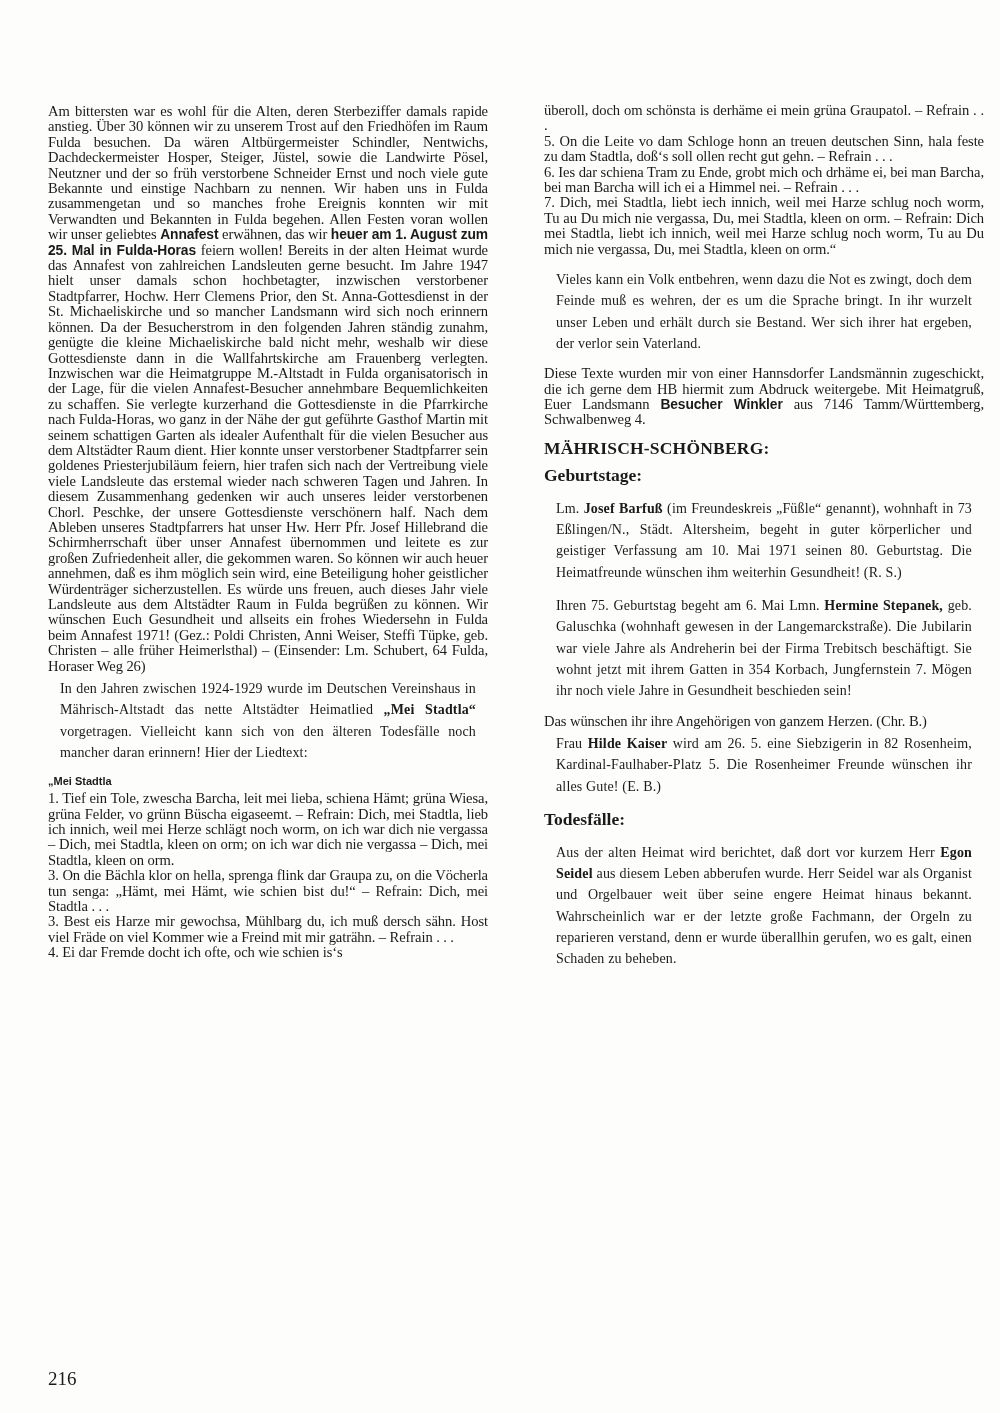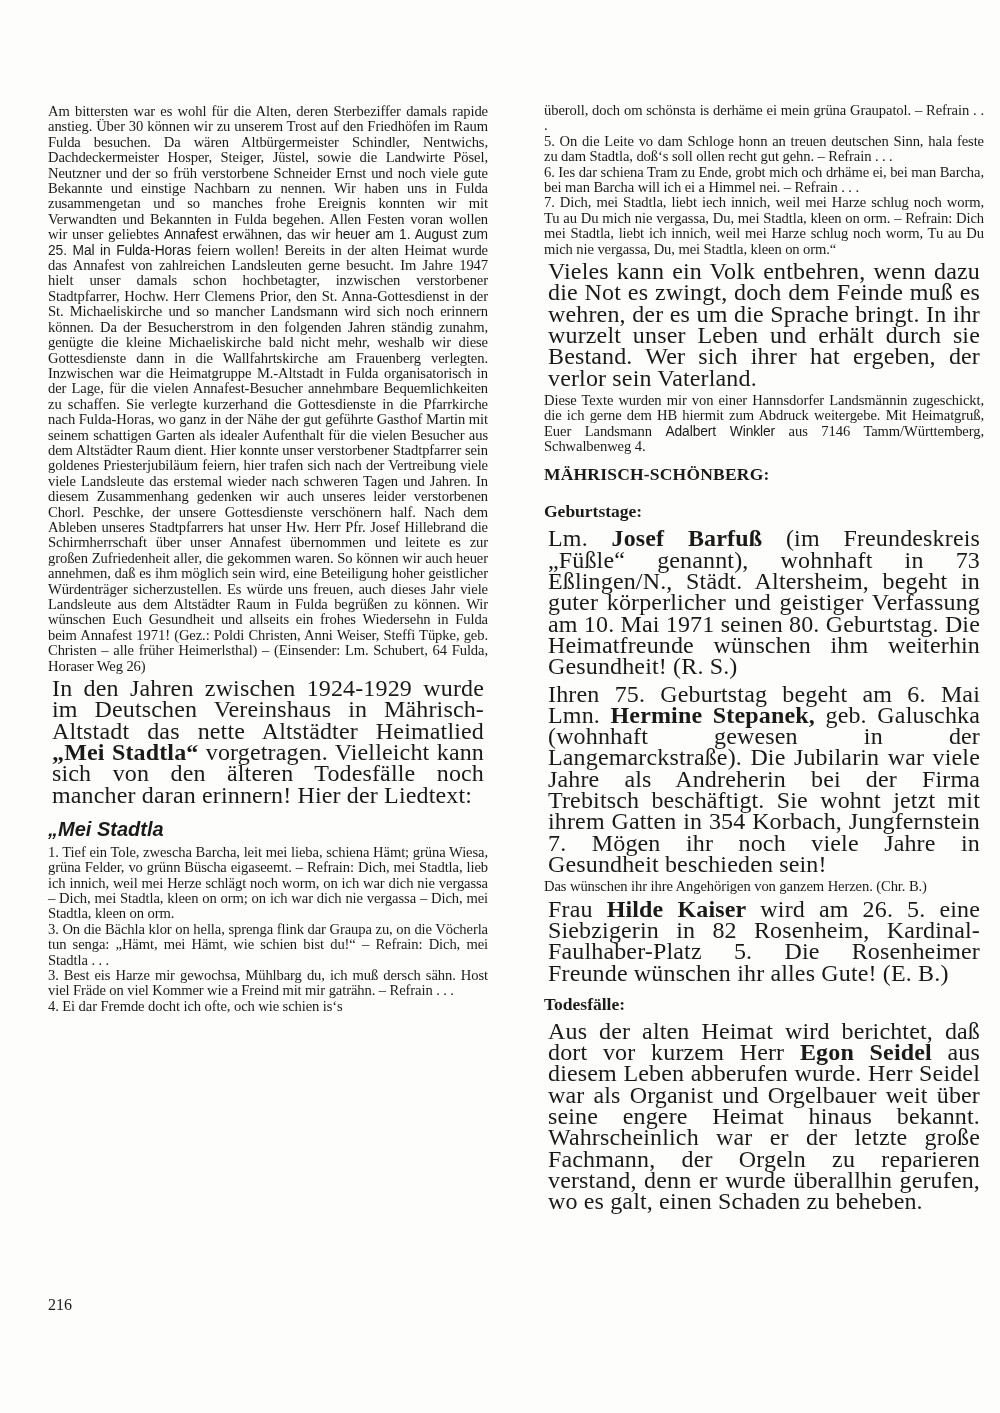--- a/index.html
+++ b/index.html
@@ -2,31 +2,31 @@
 <html><head>
 <meta charset="utf-8">
 <style>
   html, body { margin: 0; padding: 0; background: #ffffff; }
   body { width: 1000px; height: 1413px; position: relative; overflow: hidden; color: #1a1a1a; }
   .page { position: absolute; left: 0; top: 0; width: 1000px; height: 1413px; background: #fdfdfc; }
   .col { position: absolute; top: 104px; font-family: "Liberation Serif", "DejaVu Serif", serif; text-align: justify; hyphens: manual; }
   .col-left { left: 48px; width: 440px; }
   .col-right { left: 544px; width: 440px; top: 103px; }
   .small { font-size: 14.6px; line-height: 15.4px; letter-spacing: -0.1px; margin: 0; }
-  .large { font-size: 24px; line-height: 21.3px; margin: 4px; letter-spacing: 0.15px; }
-  .sans-bold { font-family: "Liberation Sans", "DejaVu Sans", sans-serif; font-weight: normal; font-size: 13.8px; }
+  .large { font-size: 14px; line-height: 21.3px; margin: 12px; letter-spacing: 0.15px; }
+  .sans-bold { font-family: "Liberation Sans", "DejaVu Sans", sans-serif; font-weight: bold; font-size: 13.8px; }
   b.serif { font-weight: bold; }
-  .song-title { font-family: "Liberation Sans", "DejaVu Sans", sans-serif; font-weight: bold; font-size: 20px; margin: 12px 0 4px 0; font-style: italic; }
+  .song-title { font-family: "Liberation Sans", "DejaVu Sans", sans-serif; font-weight: bold; font-size: 11px; margin: 12px 0 4px 0; }
   .verse { margin: 0; }
   .head-l { font-size: 17.5px; font-weight: bold; margin: 9px 0 6px 0; letter-spacing: 0.2px; }
-  .head-m { font-size: 17.5px; font-weight: bold; margin: 16px 0 6px 0; }
+  .head-m { font-size: 17.5px; font-weight: bold; margin: 6px 0 6px 0; }
   .mt4 { margin-top: 4px; }
   .mt6 { margin-top: 6px; }
   .mt10 { margin-top: 10px; }
-  .page-number { position: absolute; left: 48px; top: 1296px; font-family: "Liberation Serif", "DejaVu Serif", serif; font-size: 16px; }
+  .page-number { position: absolute; left: 48px; top: 1368px; font-family: "Liberation Serif", "DejaVu Serif", serif; font-size: 19px; }
 </style>
 </head>
 <body>
 
 <div class="page">
 
   <div class="col col-left">
     <p class="small"><span>Am bittersten war es wohl für die Alten, deren Sterbeziffer damals rapide anstieg. Über 30 können wir zu unserem Trost auf den Friedhöfen im Raum Fulda besuchen. Da wären Altbürgermeister Schindler, Nentwichs, Dachdeckermeister Hosper, Steiger, Jüstel, sowie die Landwirte Pösel, Neutzner und der so früh verstorbene Schneider Ernst und noch viele gute Bekannte und einstige Nachbarn zu nennen. Wir haben uns in Fulda zusammengetan und so manches frohe Ereignis konnten wir mit Verwandten und Bekannten in Fulda begehen. Allen Festen voran wollen wir unser geliebtes </span><span class="sans-bold">Annafest</span><span> erwähnen, das wir </span><span class="sans-bold">heuer am 1. August zum 25. Mal in Fulda-Horas</span><span> feiern wollen! Bereits in der alten Heimat wurde das Annafest von zahlreichen Landsleuten gerne besucht. Im Jahre 1947 hielt unser damals schon hochbetagter, inzwischen verstorbener Stadtpfarrer, Hochw. Herr Clemens Prior, den St. Anna-Gottesdienst in der St. Michaeliskirche und so mancher Landsmann wird sich noch erinnern können. Da der Besucherstrom in den folgenden Jahren ständig zunahm, genügte die kleine Michaeliskirche bald nicht mehr, weshalb wir diese Gottesdienste dann in die Wallfahrtskirche am Frauenberg verlegten. Inzwischen war die Heimatgruppe M.-Altstadt in Fulda organisatorisch in der Lage, für die vielen Annafest-Besucher annehmbare Bequemlichkeiten zu schaffen. Sie verlegte kurzerhand die Gottesdienste in die Pfarrkirche nach Fulda-Horas, wo ganz in der Nähe der gut geführte Gasthof Martin mit seinem schattigen Garten als idealer Aufenthalt für die vielen Besucher aus dem Altstädter Raum dient. Hier konnte unser verstorbener Stadtpfarrer sein goldenes Priesterjubiläum feiern, hier trafen sich nach der Vertreibung viele viele Landsleute das erstemal wieder nach schweren Tagen und Jahren. In diesem Zusammenhang gedenken wir auch unseres leider verstorbenen Chorl. Peschke, der unsere Gottesdienste verschönern half. Nach dem Ableben unseres Stadtpfarrers hat unser Hw. Herr Pfr. Josef Hillebrand die Schirmherrschaft über unser Annafest übernommen und leitete es zur großen Zufriedenheit aller, die gekommen waren. So können wir auch heuer annehmen, daß es ihm möglich sein wird, eine Beteiligung hoher geistlicher Würdenträger sicherzustellen. Es würde uns freuen, auch dieses Jahr viele Landsleute aus dem Altstädter Raum in Fulda begrüßen zu können. Wir wünschen Euch Gesundheit und allseits ein frohes Wiedersehn in Fulda beim Annafest 1971! (Gez.: Poldi Christen, Anni Weiser, Steffi Tüpke, geb. Christen – alle früher Heimerlsthal) – (Einsender: Lm. Schubert, 64 Fulda, Horaser Weg 26)</span></p>
 
     <p class="large mt4"><span>In den Jahren zwischen 1924-1929 wurde im Deutschen Vereinshaus in Mährisch-Altstadt das nette Altstädter Heimatlied </span><b class="serif">„Mei Stadtla“</b><span> vorgetragen. Vielleicht kann sich von den älteren Todesfälle noch mancher daran erinnern! Hier der Liedtext:</span></p>
@@ -38,21 +38,21 @@
     <p class="small verse">4. Ei dar Fremde docht ich ofte, och wie schien is‘s</p>
   </div>
 
   <div class="col col-right">
     <p class="small verse">überoll, doch om schönsta is derhäme ei mein grüna Graupatol. – Refrain . . .</p>
     <p class="small verse">5. On die Leite vo dam Schloge honn an treuen deutschen Sinn, hala feste zu dam Stadtla, doß‘s soll ollen recht gut gehn. – Refrain . . .</p>
     <p class="small verse">6. Ies dar schiena Tram zu Ende, grobt mich och drhäme ei, bei man Barcha, bei man Barcha will ich ei a Himmel nei. – Refrain . . .</p>
     <p class="small verse">7. Dich, mei Stadtla, liebt iech innich, weil mei Harze schlug noch worm, Tu au Du mich nie vergassa, Du, mei Stadtla, kleen on orm. – Refrain: Dich mei Stadtla, liebt ich innich, weil mei Harze schlug noch worm, Tu au Du mich nie vergassa, Du, mei Stadtla, kleen on orm.“</p>
 
     <p class="large">Vieles kann ein Volk entbehren, wenn dazu die Not es zwingt, doch dem Feinde muß es wehren, der es um die Sprache bringt. In ihr wurzelt unser Leben und erhält durch sie Bestand. Wer sich ihrer hat ergeben, der verlor sein Vaterland.</p>
-    <p class="small"><span>Diese Texte wurden mir von einer Hannsdorfer Landsmännin zugeschickt, die ich gerne dem HB hiermit zum Abdruck weitergebe. Mit Heimatgruß, Euer Landsmann </span><span class="sans-bold">Adalbert Winkler</span><span> aus 7146 Tamm/Württemberg, Schwalbenweg 4.</span></p>
+    <p class="small"><span>Diese Texte wurden mir von einer Hannsdorfer Landsmännin zugeschickt, die ich gerne dem HB hiermit zum Abdruck weitergebe. Mit Heimatgruß, Euer Landsmann </span><span class="sans-bold">Besucher Winkler</span><span> aus 7146 Tamm/Württemberg, Schwalbenweg 4.</span></p>
 
     <p class="head-l mt10">MÄHRISCH-SCHÖNBERG:</p>
     <p class="head-m">Geburtstage:</p>
 
     <p class="large"><span>Lm. </span><b class="serif">Josef Barfuß</b><span> (im Freundeskreis „Füßle“ genannt), wohnhaft in 73 Eßlingen/N., Städt. Altersheim, begeht in guter körperlicher und geistiger Verfassung am 10. Mai 1971 seinen 80. Geburtstag. Die Heimatfreunde wünschen ihm weiterhin Gesundheit! (R. S.)</span></p>
 
     <p class="large mt6"><span>Ihren 75. Geburtstag begeht am 6. Mai Lmn. </span><b class="serif">Hermine Stepanek,</b><span> geb. Galuschka (wohnhaft gewesen in der Langemarckstraße). Die Jubilarin war viele Jahre als Andreherin bei der Firma Trebitsch beschäftigt. Sie wohnt jetzt mit ihrem Gatten in 354 Korbach, Jungfernstein 7. Mögen ihr noch viele Jahre in Gesundheit beschieden sein!</span></p>
     <p class="small">Das wünschen ihr ihre Angehörigen von ganzem Herzen. (Chr. B.)</p>
 
     <p class="large mt4"><span>Frau </span><b class="serif">Hilde Kaiser</b><span> wird am 26. 5. eine Siebzigerin in 82 Rosenheim, Kardinal-Faulhaber-Platz 5. Die Rosenheimer Freunde wünschen ihr alles Gute! (E. B.)</span></p>

